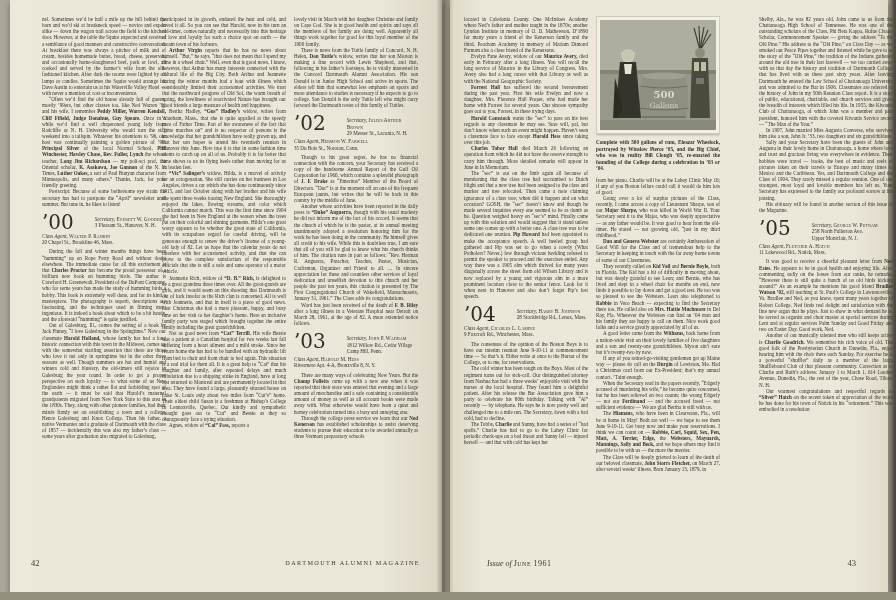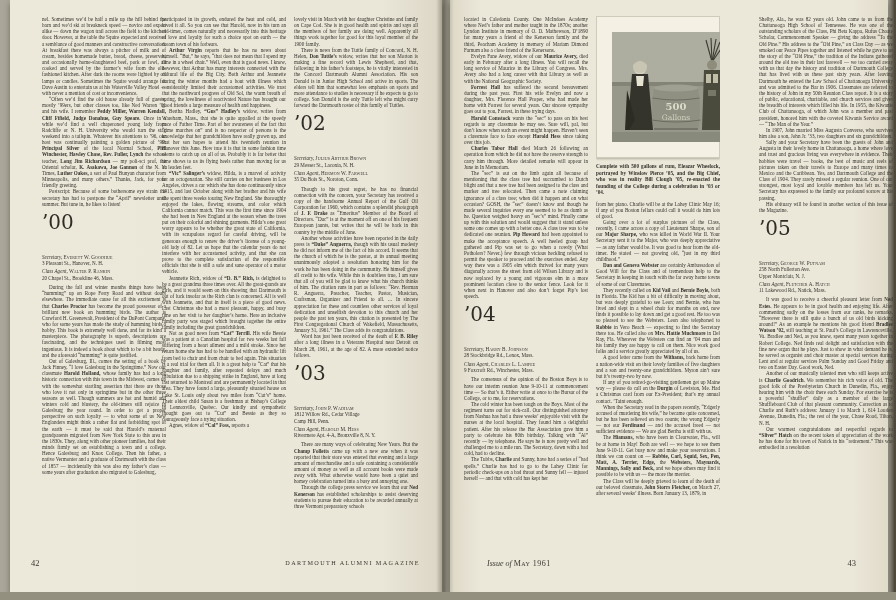--- a/index.html
+++ b/index.html
@@ -8,29 +8,29 @@
   .page.left{left:10px;width:432px;background:linear-gradient(90deg,#ece8da 0%,#eae6d8 86%,#dcd6c5 100%);}
   .page.right{left:450px;width:438px;background:linear-gradient(90deg,#ded8c7 0%,#ebe7d9 7%,#ebe7d9 92%,#e0dac9 100%);}
   .gutter{position:absolute;left:436px;top:0;width:18px;height:600px;background:linear-gradient(90deg,rgba(60,55,40,0) 0%,rgba(60,55,40,.45) 45%,rgba(60,55,40,.25) 60%,rgba(60,55,40,0) 100%);pointer-events:none;}
   .right-edge{position:absolute;right:0;top:0;width:8px;height:600px;background:linear-gradient(90deg,rgba(50,46,36,0),#4e493c 80%);}
   .bottom-shade{position:absolute;left:0;bottom:0;width:896px;height:8px;background:#93907f;}
   .col{position:absolute;top:16px;height:558px;width:124px;overflow:hidden;
        font-size:5.1px;line-height:6.15px;text-align:justify;color:#34332c;}
   .col p.para{margin:0;text-indent:7px;}
   .col p.para.flush{text-indent:0;}
   .col b{font-weight:bold;}
-  .sec-head{display:flex;gap:21px;margin:7px 0 2px 0;align-items:flex-start;flex-direction:column;}
+  .sec-head{display:flex;gap:21px;margin:7px 0 2px 0;align-items:flex-start;}
   .year{font-family:"DejaVu Serif",serif;font-size:20px;line-height:17px;color:#2e2d26;}
   .sec-info{display:flex;flex-direction:column;padding-top:2px;font-size:5.1px;line-height:6.3px;text-align:left;}
   .sec-line i{font-style:italic;}
   .sc{font-variant:small-caps;letter-spacing:.02em;}
   .agent{font-size:5.1px;line-height:6.3px;margin:0 0 3px 0;text-align:left;}
   .agent i{font-style:italic;}
   .photo-block{margin:0 0 5px 0;}
-  .photo-frame{background:#f4f1e4;padding:15px;border:1px solid #cfcaba;box-shadow:0 1px 2px rgba(50,46,36,.3);}
+  .photo-frame{background:#f4f1e4;padding:3px;border:1px solid #cfcaba;box-shadow:0 1px 2px rgba(50,46,36,.3);}
   .photo-frame svg{display:block;}
   .caption{font-weight:bold;font-size:5.2px;line-height:6.5px;text-align:justify;margin-top:5px;color:#33322b;}
   .footer-num{position:absolute;bottom:24px;font-size:8.5px;color:#3a392f;}
   .footer-mag{position:absolute;bottom:26px;right:22px;font-size:6.2px;letter-spacing:1.4px;color:#3a392f;}
   .footer-issue{position:absolute;left:13px;bottom:24px;font-size:8px;color:#3a392f;}
   .footer-issue .it{font-style:italic;margin-left:24px;}
   .footer-issue .sc2{font-variant:small-caps;letter-spacing:.06em;}
 </style>
 </head>
 <body>
@@ -195,21 +195,21 @@
           <div><i>Class Agent, </i><span class="sc">Fletcher A. Hatch</span></div>
           <div>11 Lakewood Rd., Natick, Mass.</div>
         </div>
         <p class="para"><span>It was good to receive a cheerful pleasant letter from </span><b>Ned Estes.</b><span> He appears to be in good health and enjoying life. After commenting sadly on the losses from our ranks, he remarks, “However there is still quite a bunch of us old birds kicking around!” As an example he mentions his good friend </span><b>Bradlee Watson ’02,</b><span> still teaching at St. Paul’s College in Lawrenceville, Va. Bradlee and Ned, as you know, spent many years together in Robert College. Ned finds real delight and satisfaction with the fine new organ that he plays. Just to show in what demand he is, he served as organist and choir master at special services during Lent and at regular services Palm Sunday and Good Friday and two on Easter Day. Good work, Ned.</span></p>
         <p class="para"><span>Another of our musically talented men who still keeps active is </span><b>Charlie Goodrich.</b><span> We remember his rich voice of old. The good folk of the Presbyterian Church in Dunedin, Fla., enjoy hearing him with the choir there each Sunday. For exercise he is a powerful “shuffler” daily as a member of the large Shuffleboard Club of that pleasant community. Correction as to Charlie and Ruth’s address: January 1 to March 1, 614 Louden Avenue, Dunedin, Fla.; the rest of the year, Chase Road, Tilton, N. H.</span></p>
         <p class="para"><span>Our warmest congratulations and respectful regards to </span><b>“Sliver” Hatch</b><span> on the recent token of appreciation of the work he has done for his town of Natick in his “retirement.” This was embodied in a resolution</span></p>
       </div>
 
     <div class="footer-issue">
       <span class="it">Issue of</span>
-      <span class="sc2">May 1961</span>
+      <span class="sc2">June 1961</span>
     </div>
     <div class="footer-num" style="right:32px;">43</div>
   </div>
 
   <div class="gutter"></div>
   <div class="right-edge"></div>
   <div class="bottom-shade"></div>
 </div>
 
 </body></html>

